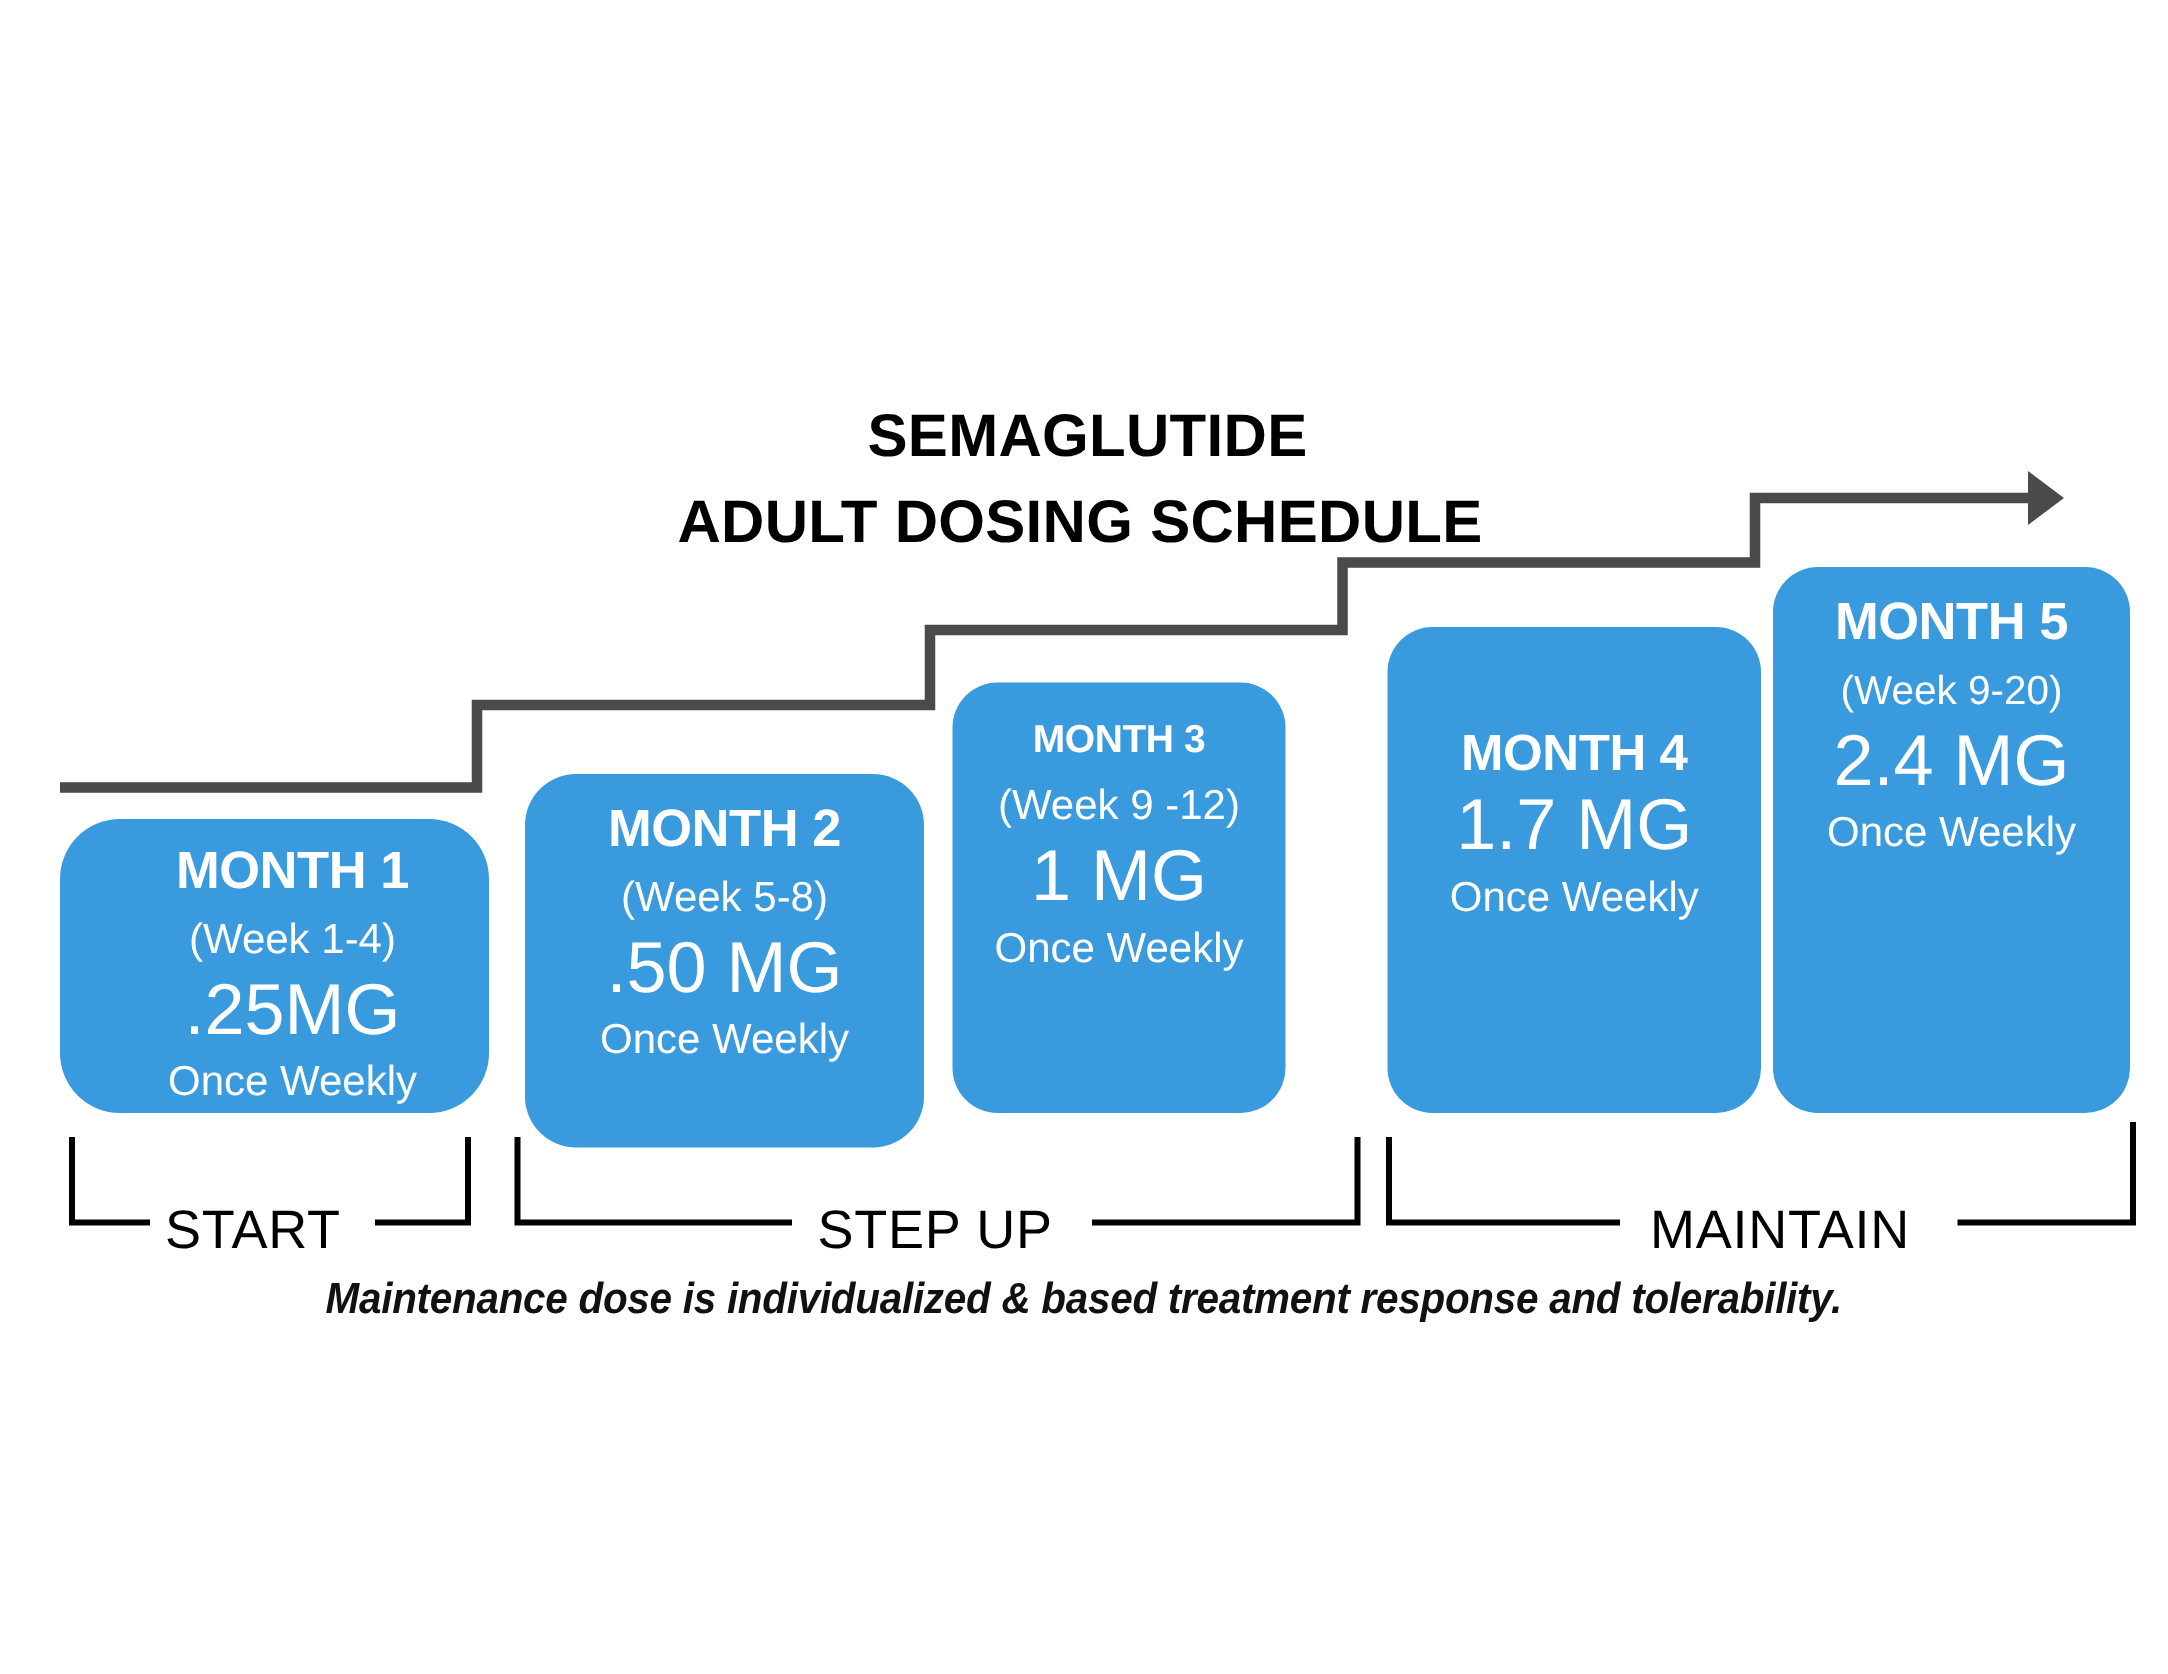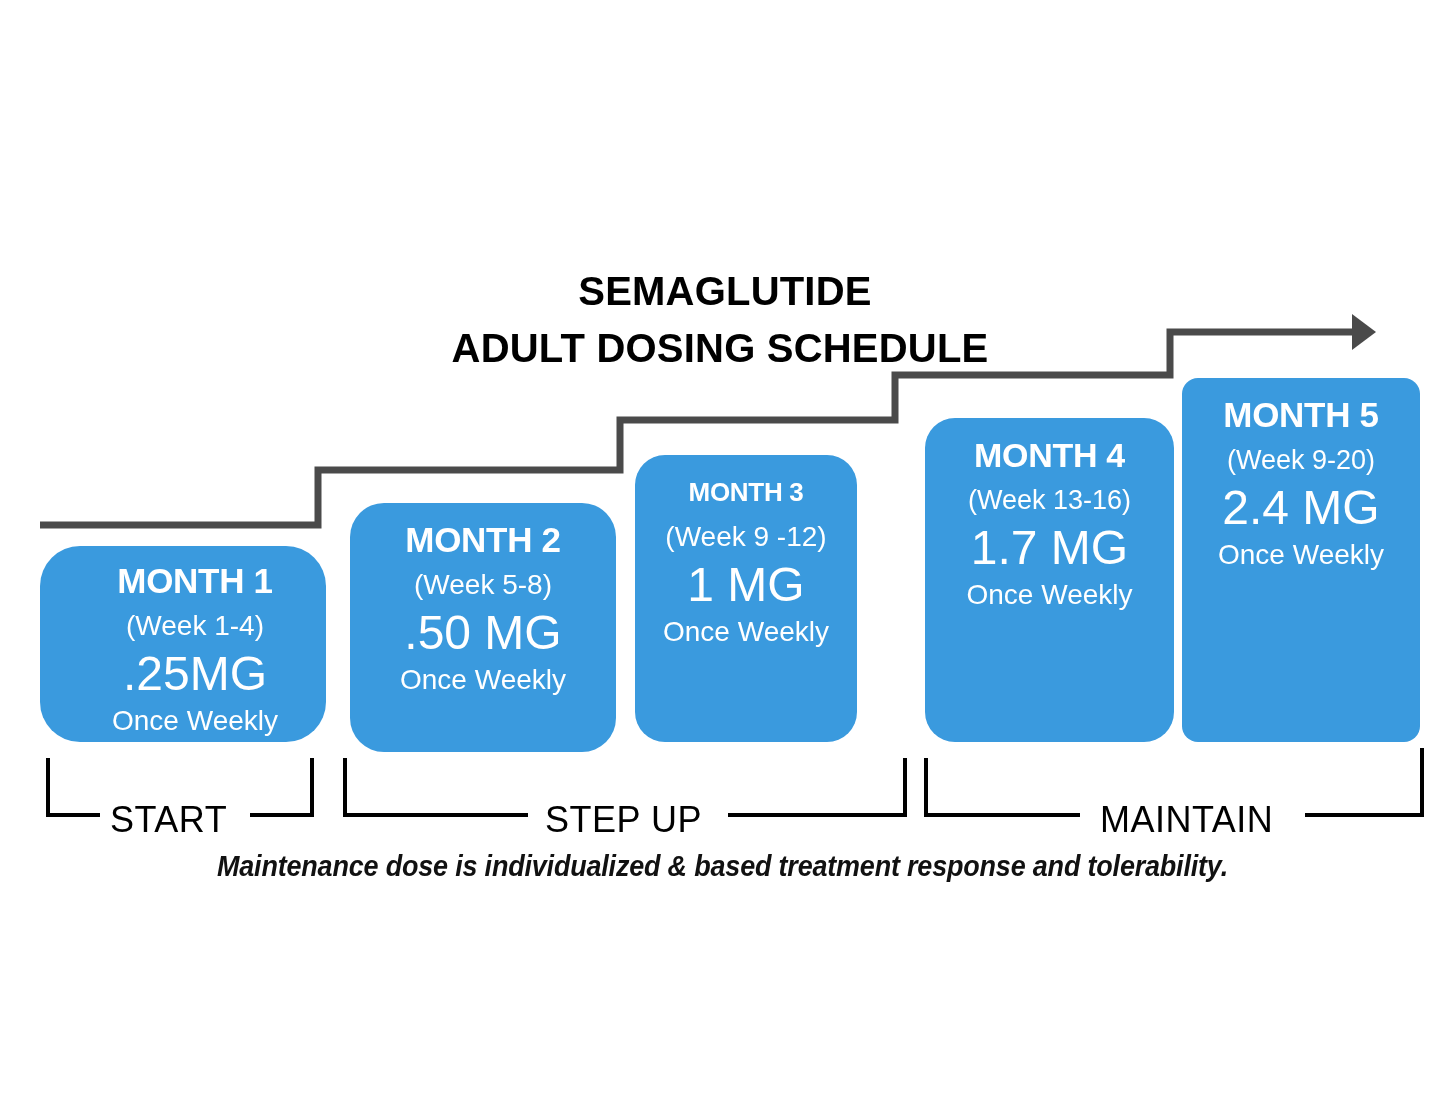--- a/index.html
+++ b/index.html
@@ -74,28 +74,28 @@
   }
   .card .c-freq {
     font-size:28px;
     font-weight:normal;
     line-height:42px;
     white-space:nowrap;
   }
 
   
   #card-month-1 { left:40px;   top:546px; width:286px; height:196px; border-radius:40px; }
-  #card-month-2 { left:350px;  top:503px; width:266px; height:249px; }
+  #card-month-2 { left:350px;  top:516px; width:266px; height:249px; }
   #card-month-3 { left:635px;  top:455px; width:222px; height:287px; border-radius:30px; }
   #card-month-4 { left:925px;  top:418px; width:249px; height:324px; border-radius:30px; }
-  #card-month-5 { left:1182px; top:378px; width:238px; height:364px; border-radius:16px; }
+  #card-month-5 { left:1182px; top:378px; width:238px; height:364px; border-radius:30px; }
 
   #card-month-1 { padding-top:12px;padding-left:24px; }
   #card-month-3 .c-month { font-size:26px; }
-  #card-month-4 .c-month { font-size:34px; }
+  #card-month-4 .c-month { font-size:34px;margin-top:47px; }
   #card-month-4 .c-week  { font-size:27px; }
   #card-month-5 .c-week  { font-size:27px; }
 
   
   #brackets-svg {
     position:absolute;
     left:0; top:0;
     width:1445px; height:1116px;
     pointer-events:none;
   }
@@ -156,21 +156,20 @@
 
   <div class="card" id="card-month-3">
     <span class="c-month">MONTH 3</span>
     <span class="c-week">(Week 9 -12)</span>
     <span class="c-dose">1 MG</span>
     <span class="c-freq">Once Weekly</span>
   </div>
 
   <div class="card" id="card-month-4">
     <span class="c-month">MONTH 4</span>
-    <span class="c-week">(Week 13-16)</span>
     <span class="c-dose">1.7 MG</span>
     <span class="c-freq">Once Weekly</span>
   </div>
 
   <div class="card" id="card-month-5">
     <span class="c-month">MONTH 5</span>
     <span class="c-week">(Week 9-20)</span>
     <span class="c-dose">2.4 MG</span>
     <span class="c-freq">Once Weekly</span>
   </div>

